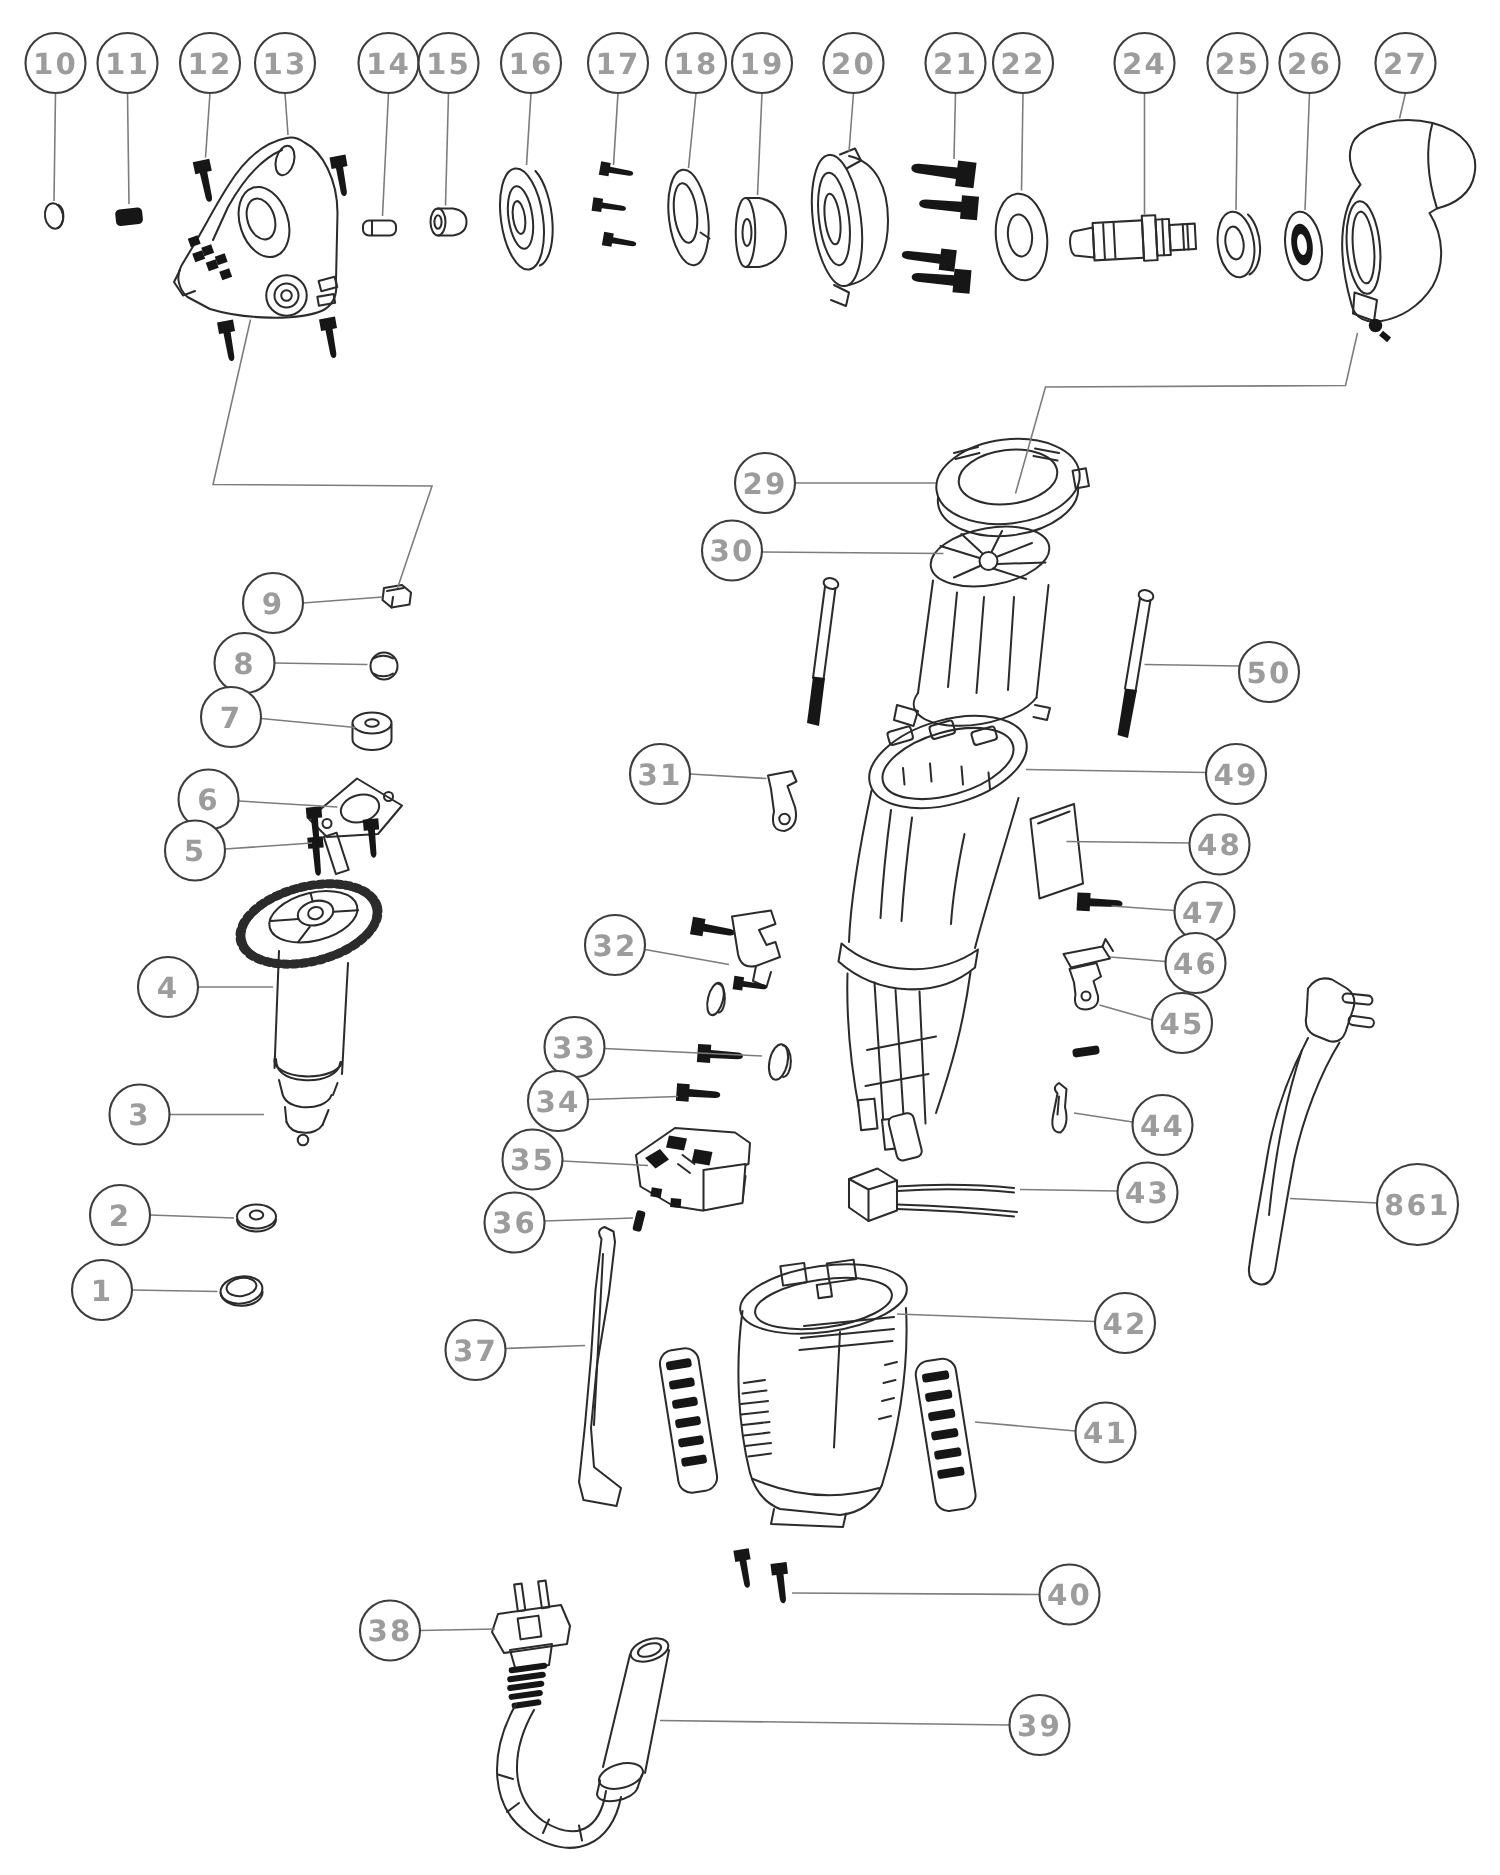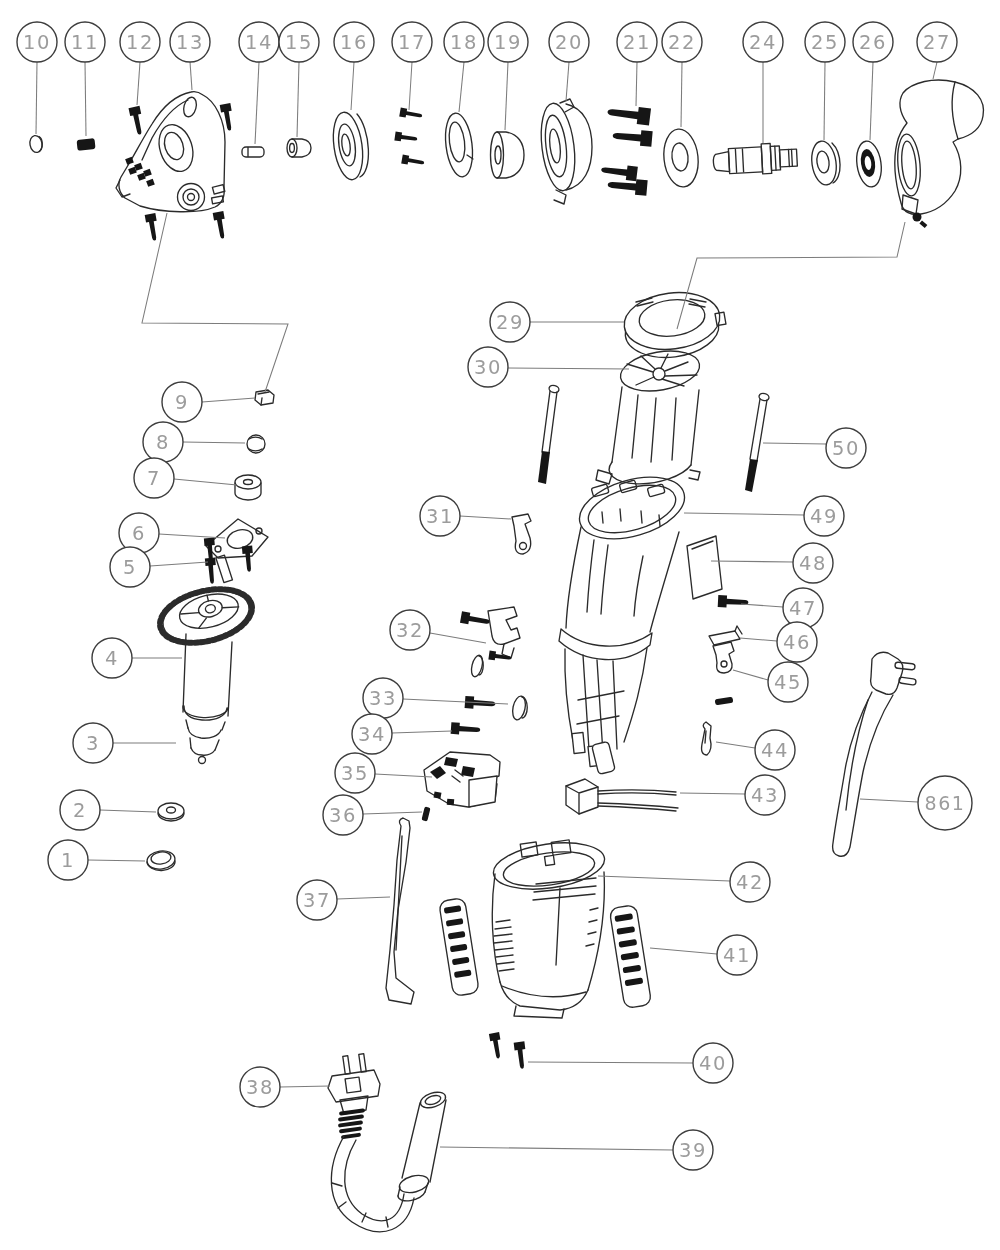--- a/index.html
+++ b/index.html
@@ -1,17 +1,17 @@
 <!DOCTYPE html>
 <html><head>
 <meta charset="utf-8">
 <style>
   html,body{margin:0;padding:0;background:#fff;}
   .stage{position:relative;width:1000px;height:1250px;background:#ffffff;overflow:hidden;
-         font-family:"DejaVu Sans", sans-serif;}
+         font-family:"DejaVu Sans", sans-serif;font-weight:bold;}
   svg{position:absolute;top:0;left:0;}
   .art{stroke:#2b2b2b;stroke-width:1.35;fill:none;stroke-linecap:round;stroke-linejoin:round;}
   .blk{fill:#161616;stroke:none;}
   .wht{fill:#ffffff;}
   .balloon-circle{fill:#ffffff;stroke:#3d3d3d;stroke-width:1.4;}
   .balloon-text{fill:#9c9c9c;letter-spacing:1.5px;}
   .leader{fill:none;stroke:#7c7c7c;stroke-width:1.05;}
 </style>
 </head>
 <body>

